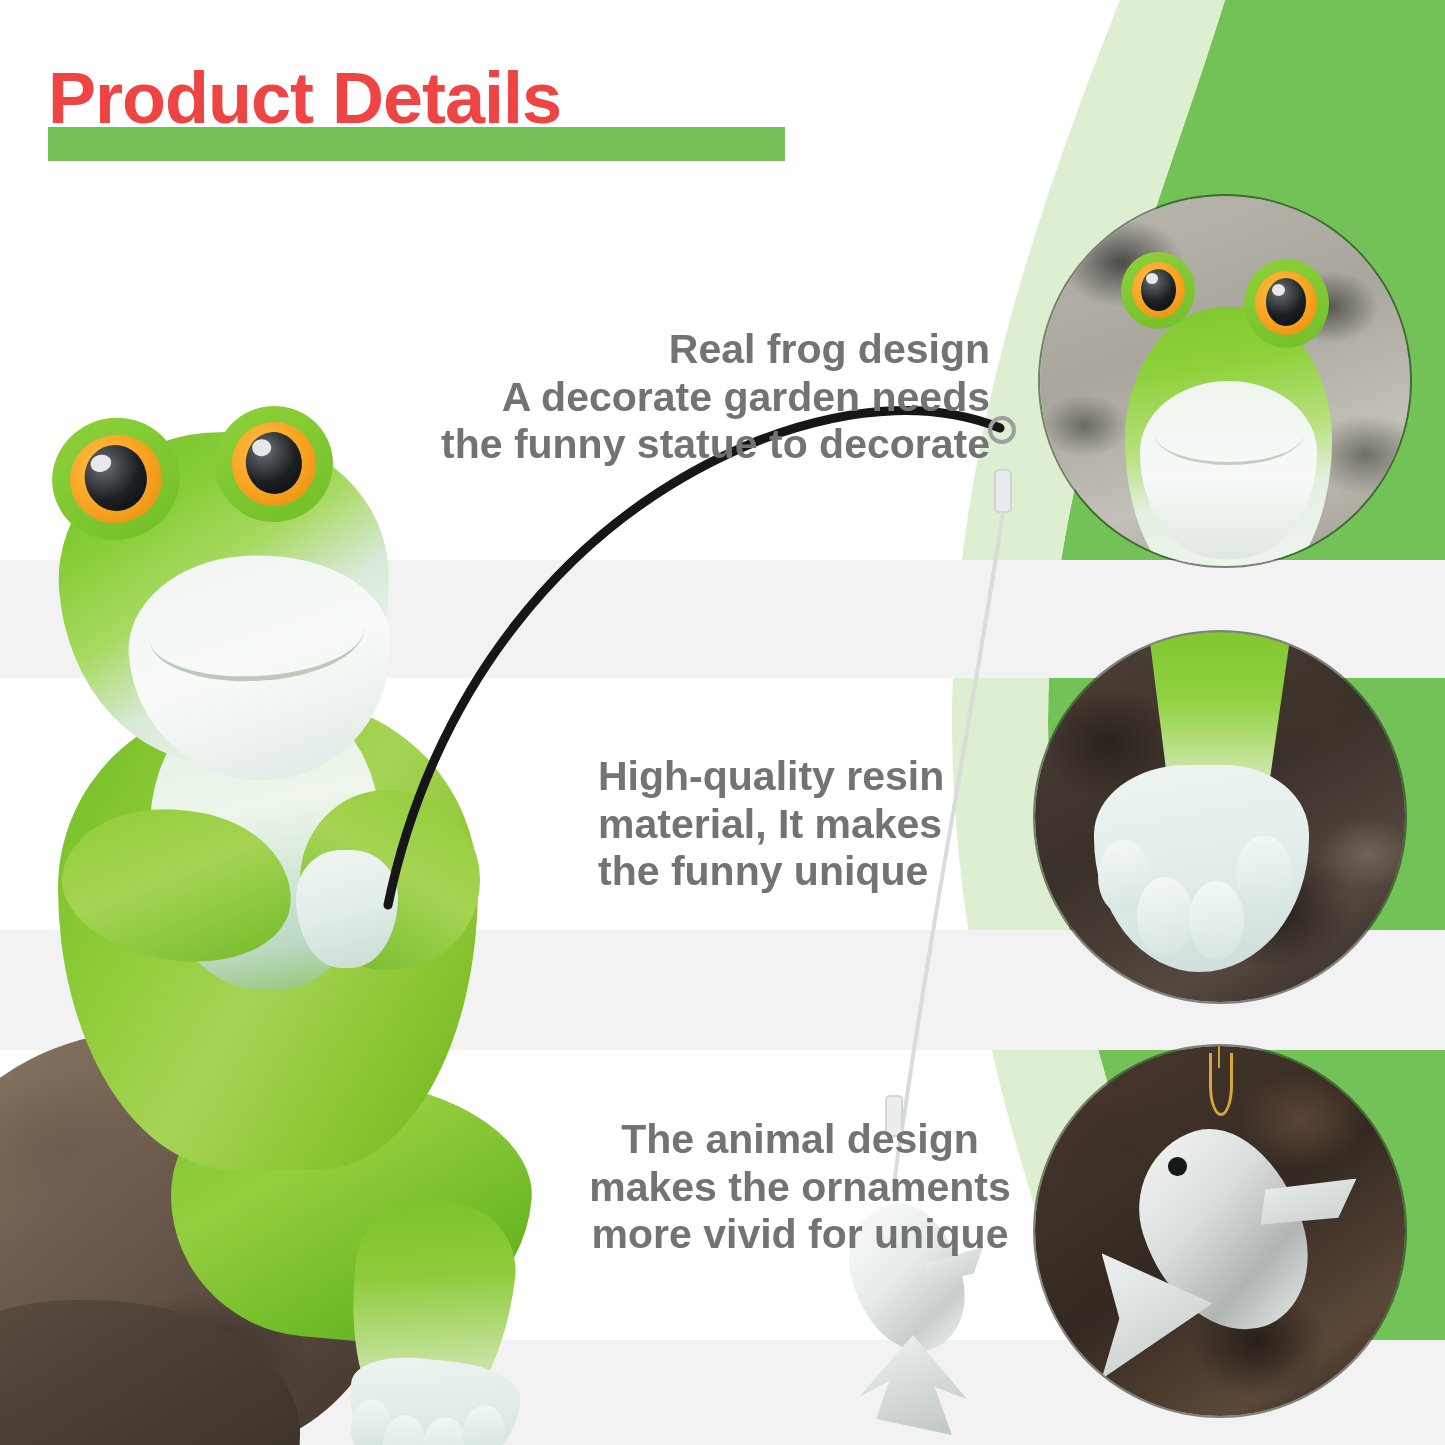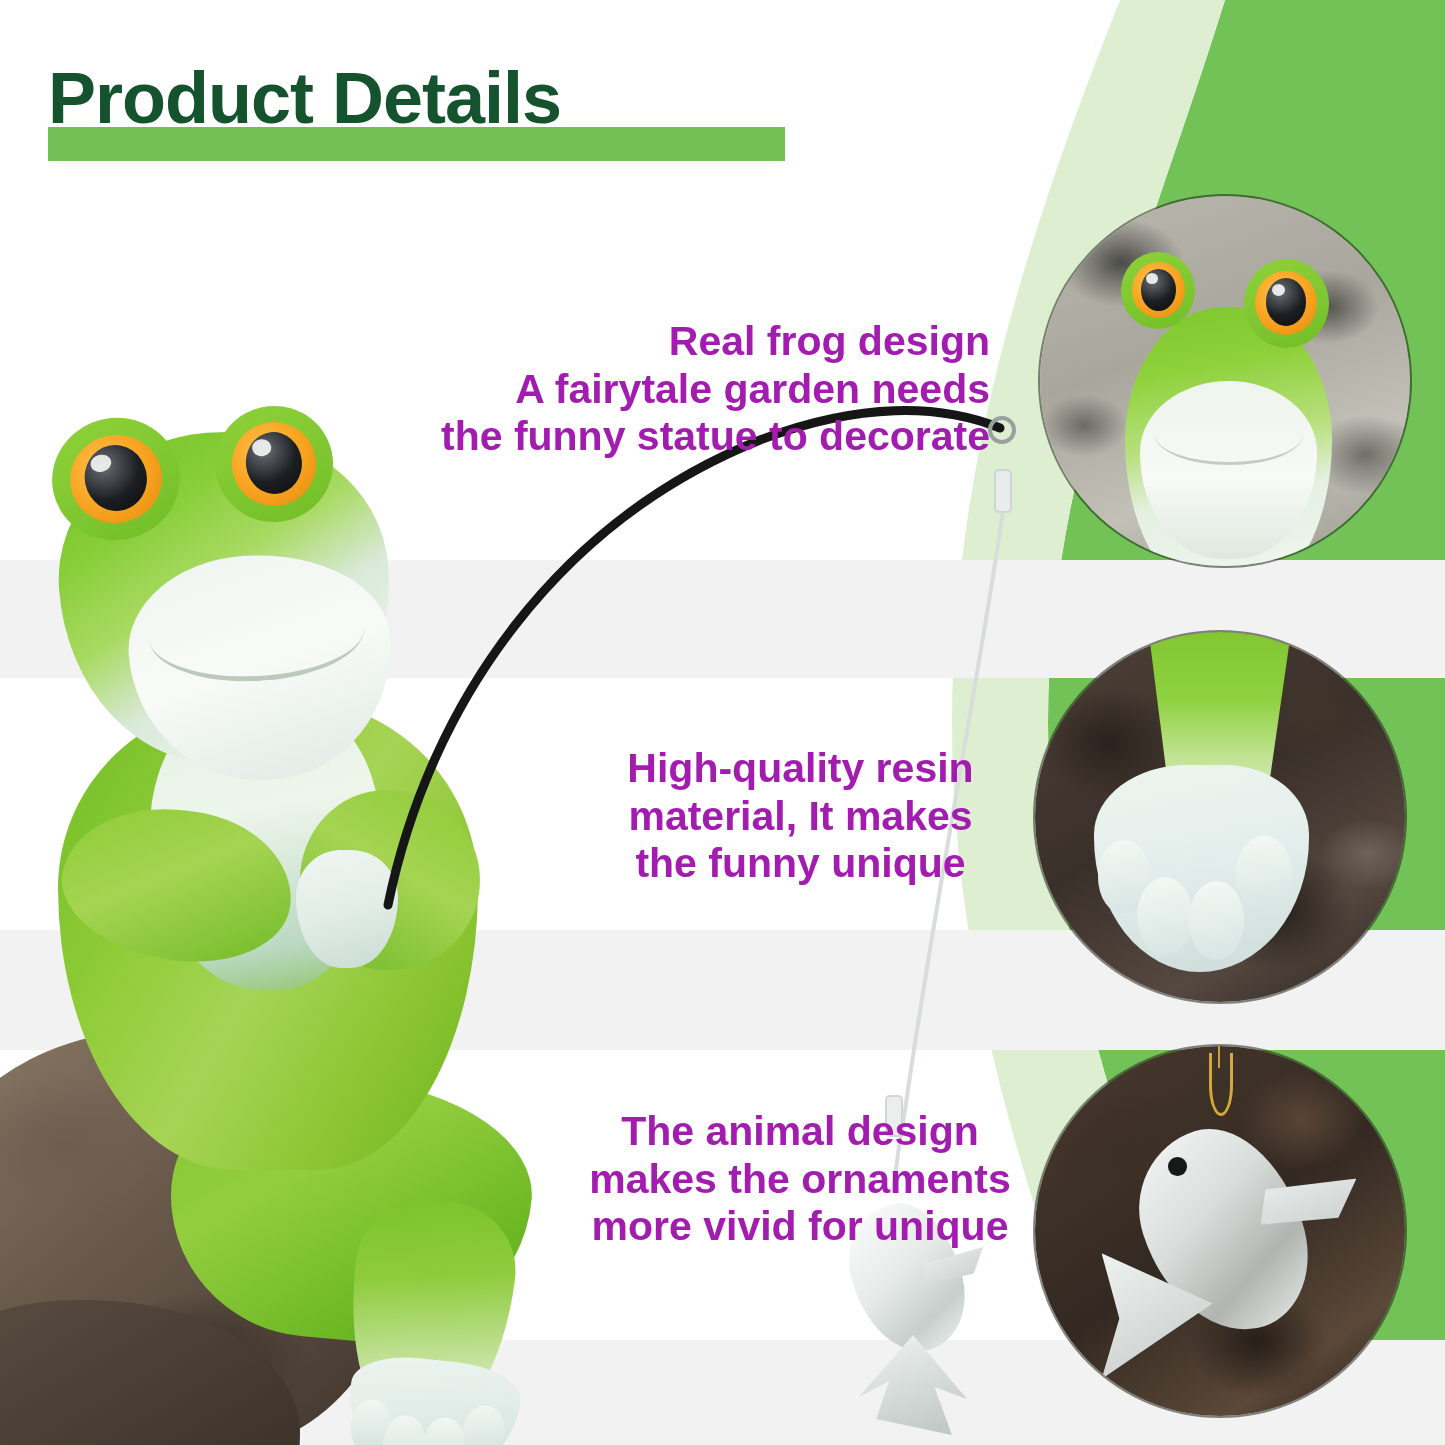--- a/index.html
+++ b/index.html
@@ -16,38 +16,39 @@
   .bg-layer{position:absolute;inset:0;}
   .band{position:absolute;left:0;width:1445px;background:#f2f2f2;}
 
   
   .title-wrap{position:absolute;left:48px;top:62px;}
   .title-bar{
     position:absolute;left:0;top:65px;width:737px;height:34px;background:#74c056;
   }
   .title-text{
     position:relative;
-    font-size:72px;font-weight:bold;color:#14532d;
+    font-size:72px;font-weight:bold;color:#ef4444;
     letter-spacing:-1px;line-height:1;
     font-family:"Liberation Sans", sans-serif;
     white-space:nowrap;
   }
 
   
   .feat{
     position:absolute;
-    color:#a21caf;
+    color:#737373;
     font-weight:bold;
     font-family:"Liberation Sans", sans-serif;
     line-height:1.16;
     white-space:nowrap;
+    margin-top:8px;
   }
   .feat div{display:block;}
   #feat-1{right:455px;top:318px;text-align:right;font-size:41px;}
-  #feat-2{left:598px;top:745px;width:405px;text-align:center;font-size:41px;}
+  #feat-2{left:598px;top:745px;width:405px;font-size:41px;}
   #feat-3{left:570px;top:1108px;width:460px;text-align:center;font-size:41px;}
 
   
   .circle{
     position:absolute;border-radius:50%;overflow:hidden;
     box-shadow:0 0 0 2px rgba(30,35,25,.55);
   }
   #circle-1{left:1040px;top:196px;width:370px;height:370px;}
   #circle-2{left:1035px;top:632px;width:370px;height:370px;}
   #circle-3{left:1035px;top:1046px;width:370px;height:370px;}
@@ -331,21 +332,21 @@
   </svg>
 
   <div class="hang-fish">
     <div class="hf-body"></div>
     <div class="hf-fin"></div>
     <div class="hf-tail"></div>
   </div>
 
   <div class="feat" id="feat-1">
     <div>Real frog design</div>
-    <div>A fairytale garden needs</div>
+    <div>A decorate garden needs</div>
     <div>the funny statue to decorate</div>
   </div>
 
   <div class="feat" id="feat-2">
     <div>High-quality resin</div>
     <div>material,  It makes</div>
     <div>the funny unique</div>
   </div>
 
   <div class="feat" id="feat-3">

